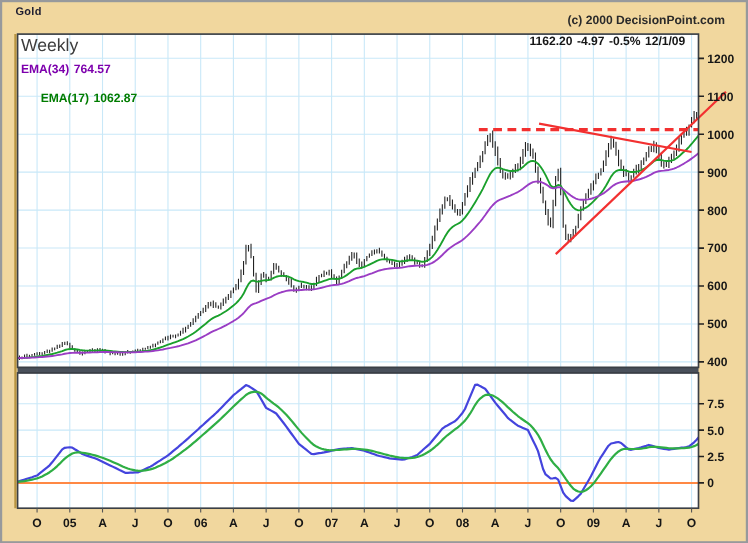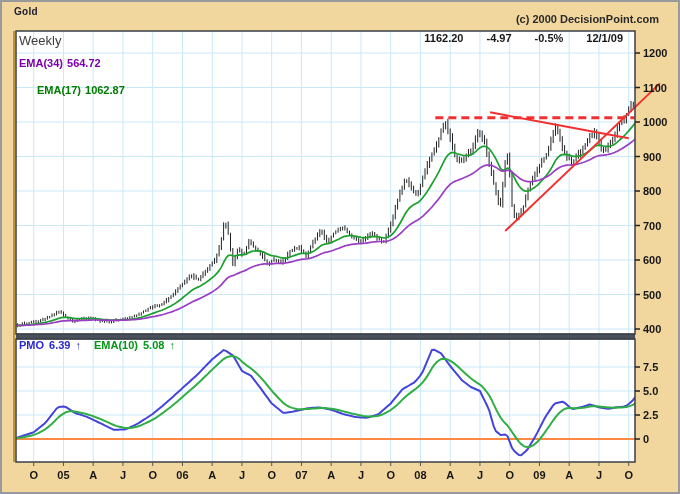--- a/index.html
+++ b/index.html
@@ -2,22 +2,22 @@
 <html><head>
 <meta charset="utf-8">
 <style>
   html,body{margin:0;padding:0;background:#e8e8e8;font-family:"Liberation Sans",sans-serif;}
   .frame{position:relative;width:680px;height:494px;background:#f1d79e;border:2px solid #97999c;box-sizing:border-box;overflow:hidden;}
   .frame svg{position:absolute;left:0;top:0;}
   .txt{position:absolute;white-space:nowrap;z-index:5;}
   .title{left:12px;top:4px;font-size:10px;font-weight:bold;color:#1c1c30;letter-spacing:.3px;}
   .copyright{right:19px;top:11px;font-size:11px;font-weight:bold;color:#2a2a2a;}
   .quote{right:55px;top:30px;font-size:11px;font-weight:bold;color:#161616;}
-  .quote span{margin-left:23px;}
-  .lg-weekly{left:17px;top:31px;font-size:13px;color:#3c3c3c;}
+  .quote span{margin-left:4px;}
+  .lg-weekly{left:17px;top:31px;font-size:16px;color:#3c3c3c;}
   .lg-ema17{left:35px;top:42px;font-size:11px;font-weight:bold;color:#007c00;margin-top:40px;}
   .lg-ema43{left:17px;top:55px;font-size:11px;font-weight:bold;color:#7d00ad;}
   .lg-ema17 span,.lg-ema43 span{margin-right:4px;}
   .pmo-legend{left:17px;top:337px;font-size:11px;font-weight:bold;}
   .pmo-legend span{margin-right:5px;}
   .pm-b{color:#2929cc;}
   .pm-g{color:#089418;}
   .pm-gap{margin-left:8px;}
 </style>
 </head>
@@ -173,17 +173,14 @@
         <text x="596.95" y="477" text-anchor="middle">J</text>
         <line x1="626.7" y1="460" x2="626.7" y2="464" stroke="#555" stroke-width="1"></line>
         <text x="626.7" y="477" text-anchor="middle">O</text>
       </g>
     </svg>
   <div class="txt title">Gold</div>
   <div class="txt copyright">(c) 2000 DecisionPoint.com</div>
   <div class="txt quote"><span>1162.20</span><span>-4.97</span><span>-0.5%</span><span>12/1/09</span></div>
   <div class="txt lg-weekly">Weekly</div>
   <div class="txt lg-ema17"><span>EMA(17)</span><span>1062.87</span></div>
-  <div class="txt lg-ema43"><span>EMA(34)</span><span>564.72</span></div>
-  <div class="txt pmo-legend">
-    <span class="pm-b">PMO</span><span class="pm-b">6.39</span><span class="pm-b">↑</span><span class="pm-g pm-gap">EMA(10)</span><span class="pm-g">5.08</span><span class="pm-g">↑</span>
-  </div>
+  <div class="txt lg-ema43"><span>EMA(34)</span><span>764.57</span></div>
 </div>
 
 </body></html>

